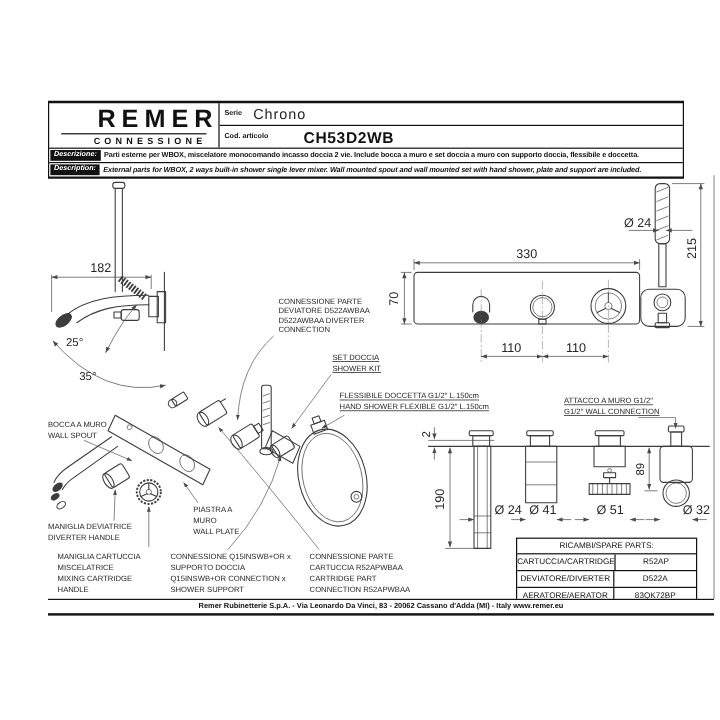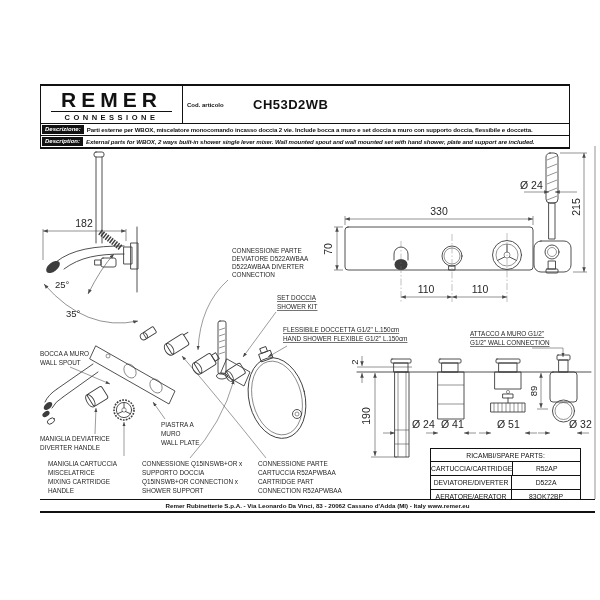--- a/index.html
+++ b/index.html
@@ -2,21 +2,21 @@
 <html><head>
 <meta charset="utf-8">
 <style>
   html,body{margin:0;padding:0;background:#fff;}
   .page{position:relative;width:600px;height:600px;background:#fff;overflow:hidden;
         font-family:"Liberation Sans",sans-serif;color:#111;}
   
   .sheet-head{position:absolute;left:40px;top:84px;width:528px;
               border:1px solid #111;border-top-width:2px;border-bottom-width:2px;background:#fff;}
   .head-top{display:flex;height:37px;border-bottom:1.5px solid #111;}
-  .logo-box{width:142px;border-right:1px solid #111;text-align:center;padding-top:3px;box-sizing:border-box;}
+  .logo-box{width:142px;border-right:1px solid #111;text-align:right;padding-top:3px;box-sizing:border-box;}
   .logo-main{font-weight:bold;font-size:21px;letter-spacing:5px;line-height:22px;}
   .logo-sub{font-size:7.5px;letter-spacing:3.5px;font-weight:bold;border-top:1px solid #111;
             margin:0 10px;padding-top:1px;}
   .head-right{flex:1;display:flex;flex-direction:column;}
   .head-row{flex:1;display:flex;align-items:center;}
   .head-row.first{border-bottom:1px solid #111;}
   .head-label{font-size:6px;font-weight:bold;padding-left:4px;}
   .head-label.l1{width:24px;}
   .head-label.l2{width:66px;}
   .head-value.serie{font-size:12px;letter-spacing:0.8px;color:#222;}
@@ -57,20 +57,24 @@
 
 <div class="page">
 
   <div class="sheet-head">
     <div class="head-top">
       <div class="logo-box">
         <div class="logo-main">REMER</div>
         <div class="logo-sub">CONNESSIONE</div>
       </div>
       <div class="head-right">
+        <div class="head-row first">
+          <div class="head-label l1">Serie</div>
+          <div class="head-value serie">Chrono</div>
+        </div>
         <div class="head-row">
           <div class="head-label l2">Cod. articolo</div>
           <div class="head-value code">CH53D2WB</div>
         </div>
       </div>
     </div>
     <div class="desc-row it">
       <span class="desc-chip">Descrizione:</span>
       <span class="desc-text">Parti esterne per WBOX, miscelatore monocomando incasso doccia 2 vie. Include bocca a muro e set doccia a muro con supporto doccia, flessibile e doccetta.</span>
     </div>

